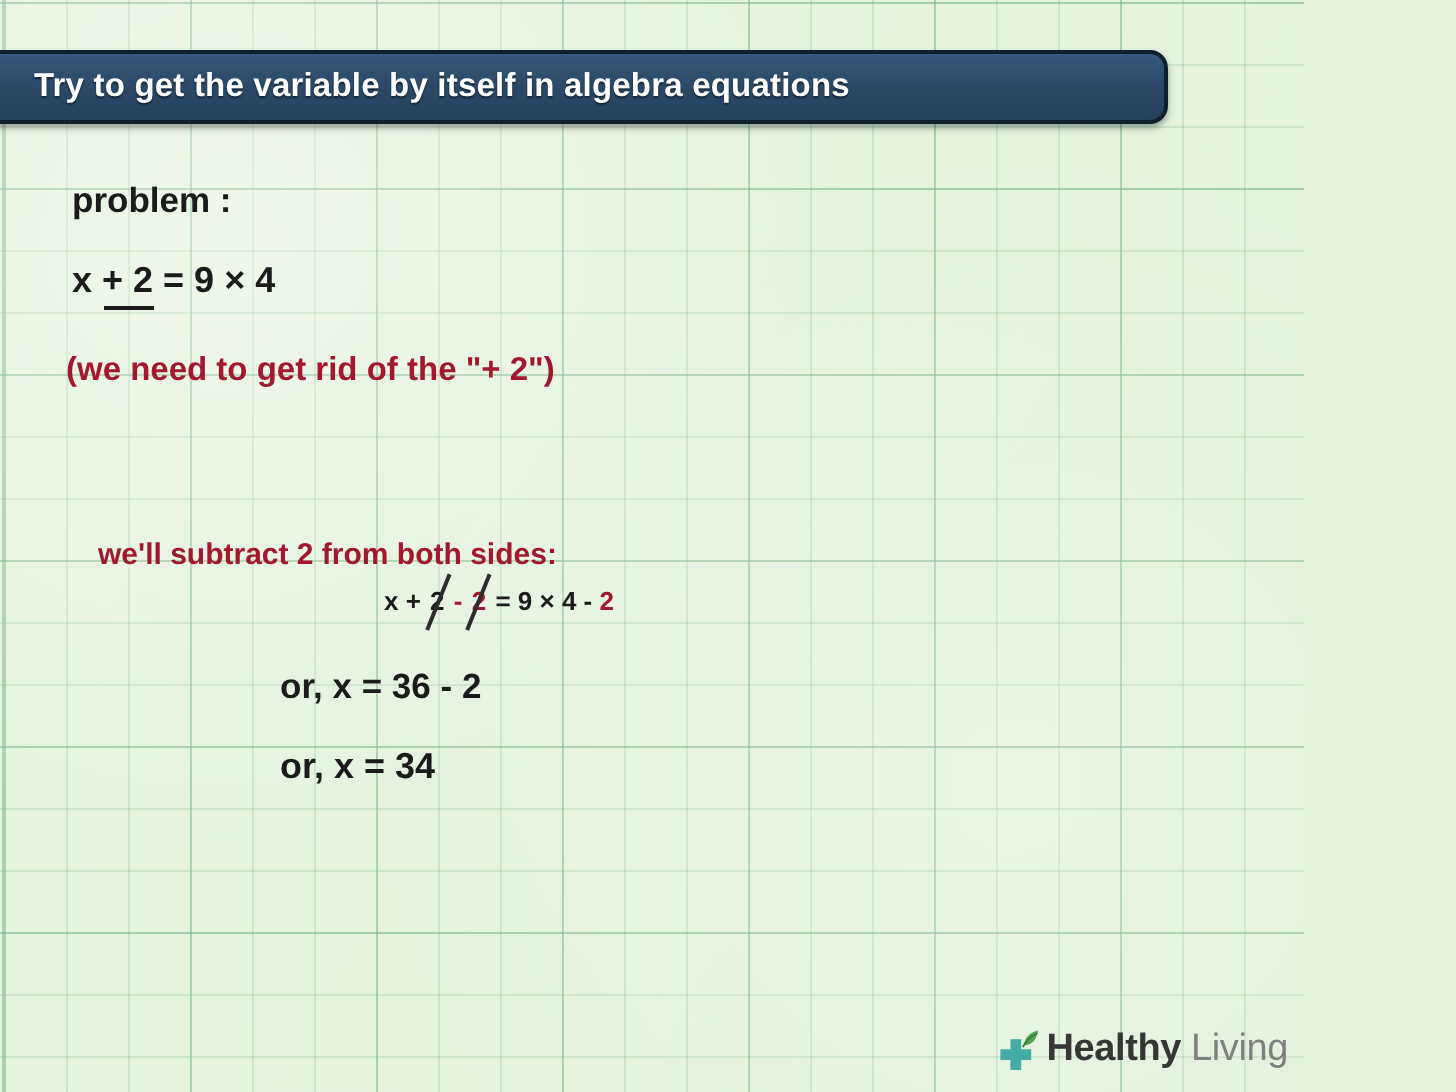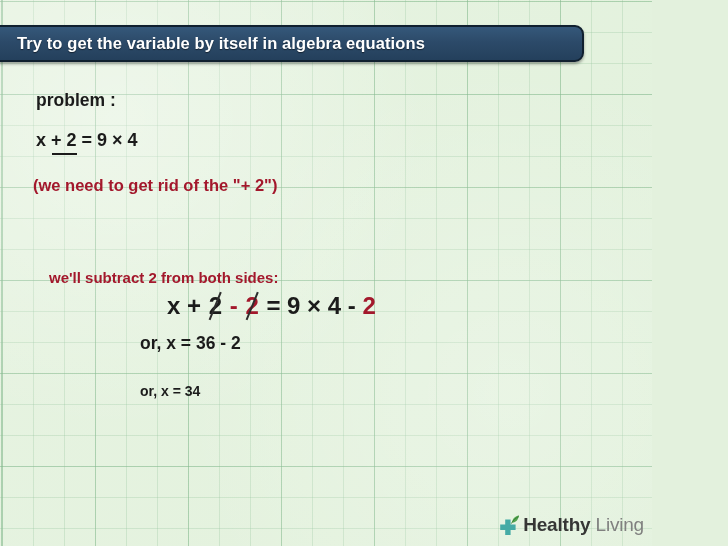--- a/index.html
+++ b/index.html
@@ -92,23 +92,23 @@
     line-height: 1;
   }
   .dark  { color: #1b1b1b; }
   .red   { color: #a3182c; }
 
   .l-problem { left: 36px; top: 92px;  font-size: 17.5px; }
   .l-eq1     { left: 36px; top: 131px; font-size: 18px; }
   .l-note1   { left: 33px; top: 177px; font-size: 16.5px; }
   .l-note2   { left: 33px; top: 215px; font-size: 16.5px; }
   .l-note3   { left: 33px; top: 270px; font-size: 15px; margin-left: 16px; }
-  .l-eq2     { left: 167px; top: 294px; font-size: 24px; }
+  .l-eq2     { left: 192px; top: 294px; font-size: 13px; }
   .l-eq3     { left: 140px; top: 335px; font-size: 17.5px; text-align: center; }
-  .l-eq4     { left: 140px; top: 384px; font-size: 14px; }
+  .l-eq4     { left: 140px; top: 374px; font-size: 18px; }
 
   
   .underline-term {
     position: relative;
     display: inline-block;
   }
   .underline-term::after {
     content: "";
     position: absolute;
     left: 1px;

